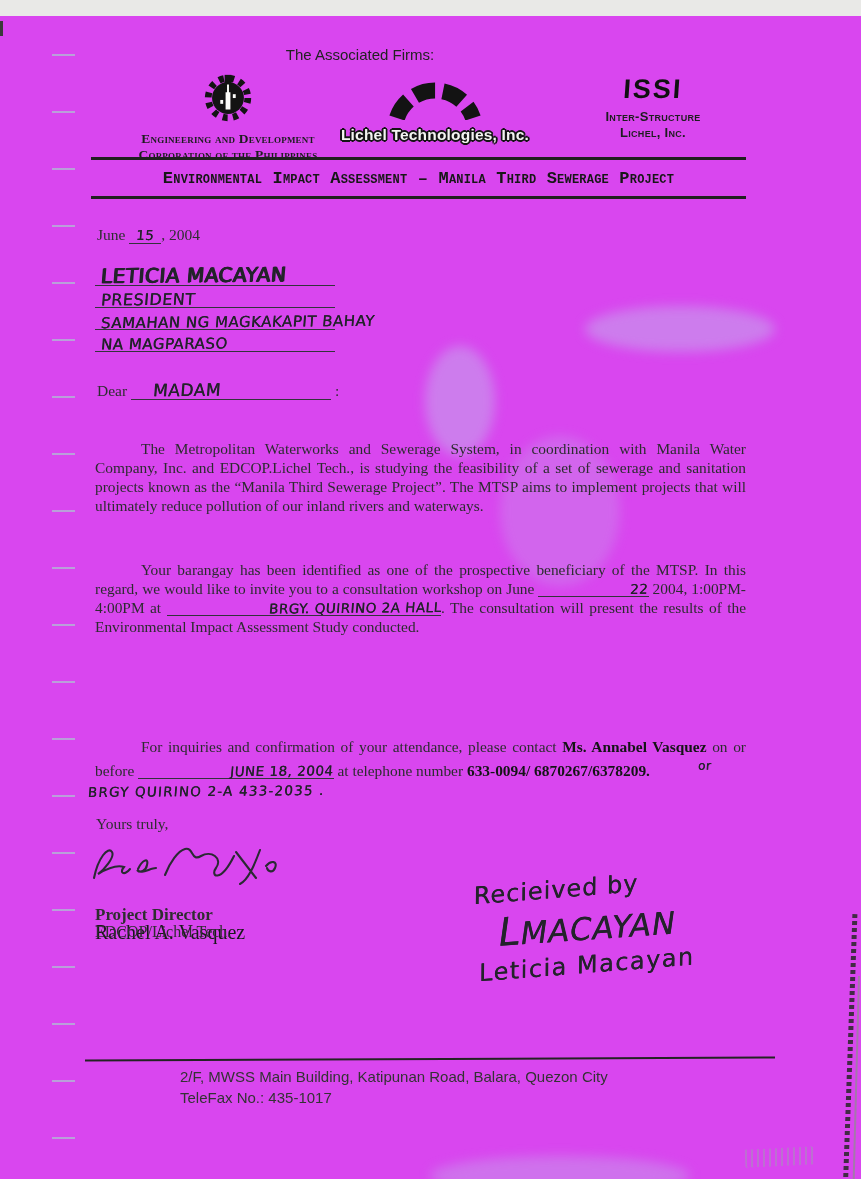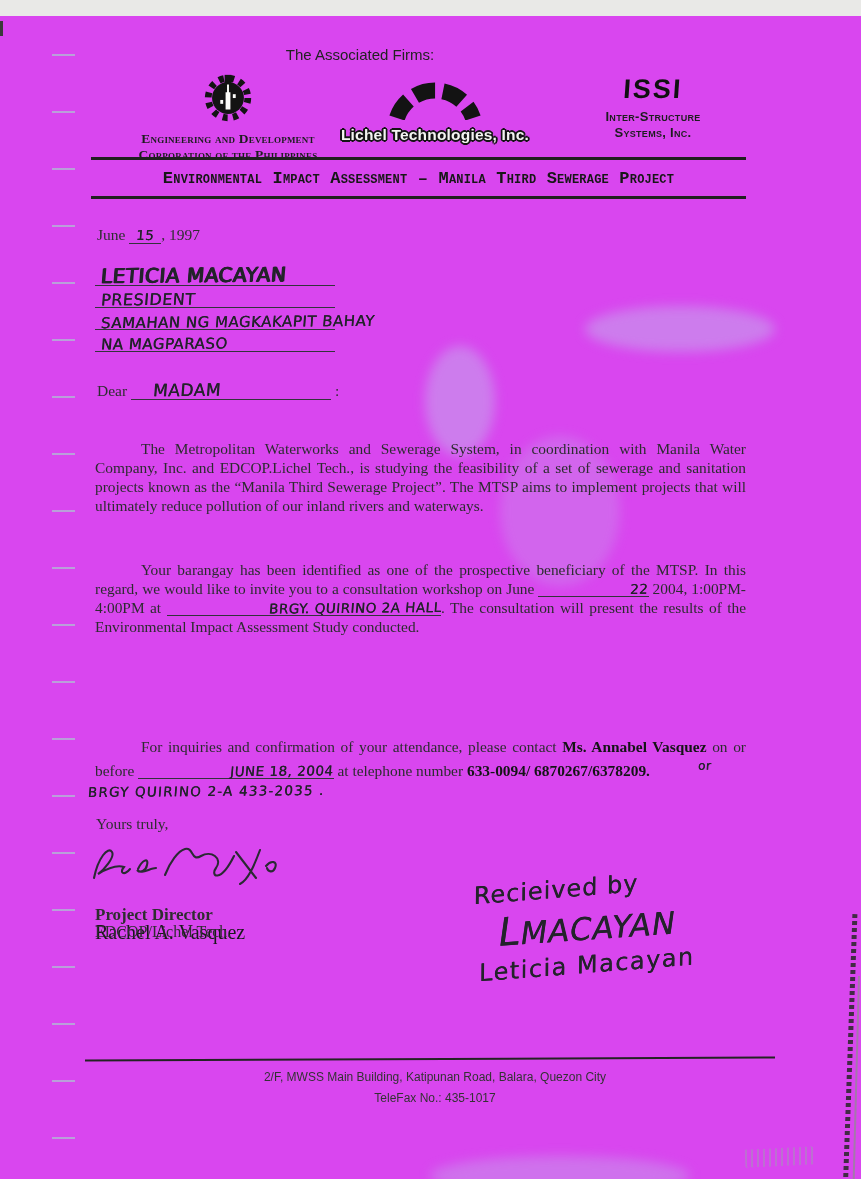--- a/index.html
+++ b/index.html
@@ -88,22 +88,22 @@
   .signer-name{position:absolute;left:95px;top:905px;font-size:20px;font-weight:normal;color:#19191b;}
   .signer-title{position:absolute;left:95px;top:889px;font-size:17px;font-weight:bold;}
   .signer-org{position:absolute;left:95px;top:907px;font-size:16px;}
   .received{position:absolute;left:476px;top:855px;width:300px;transform:rotate(-4deg);}
   .received-label{font-size:24px;letter-spacing:1px;}
   .received-sig{font-size:31px;margin:2px 0 0 22px;transform:skewX(-12deg);letter-spacing:1px;display:block;}
   .received-sig::first-letter{font-size:1.25em;}
   .received-name{font-size:24px;letter-spacing:1.5px;margin-top:2px;}
   
   .footer-rule{position:absolute;left:85px;top:1042px;width:690px;border-top:2.6px solid #232323;transform:rotate(-.25deg);}
-  .footer-text{position:absolute;left:180px;top:1051px;width:510px;text-align:center;
-    font-family:"Liberation Sans",sans-serif;font-size:12px;line-height:20.5px;color:#333;}
+  .footer-text{position:absolute;left:180px;top:1051px;width:510px;text-align:left;
+    font-family:"Liberation Sans",sans-serif;font-size:15px;line-height:20.5px;color:#333;}
 </style>
 </head>
 <body>
 
 <div class="page">
 
   <div class="corner-mark"></div>
   <div class="margin-ticks"></div>
   <div class="edge-strip"></div>
   <div class="edge-strip-line"></div>
@@ -132,29 +132,29 @@
       <rect x="35" y="24" width="3" height="4" fill="#fbfbf9"></rect>
     </svg>
     <div class="firm-name-serif">Engineering and Development</div>
     <div class="firm-name-serif">Corporation of the Philippines</div>
   </div>
 
   <div class="firm-col firm-issi">
     <div class="issi-acronym">ISSI</div>
     <div class="issi-name">
       <div>Inter-Structure</div>
-      <div>Systems, Inc.</div>
+      <div>Lichel, Inc.</div>
     </div>
   </div>
 
   <div class="banner">
     <span class="banner-title">Environmental Impact Assessment – Manila Third Sewerage Project</span>
   </div>
 
-  <div class="dateline"><span>June</span> <span class="fill fill-day"><span class="hand">15</span></span><span>, 1997</span></div>
+  <div class="dateline"><span>June</span> <span class="fill fill-day"><span class="hand">15</span></span><span>, 2004</span></div>
 
   <div class="recipient">
     <div class="recip-line">
         <span class="hand hand-heavy recip-name">LETICIA MACAYAN</span>
       </div>
     <div class="recip-line">
         <span class="hand recip-title">PRESIDENT</span>
       </div>
     <div class="recip-line">
         <span class="hand recip-org">SAMAHAN NG MAGKAKAPIT BAHAY</span>

